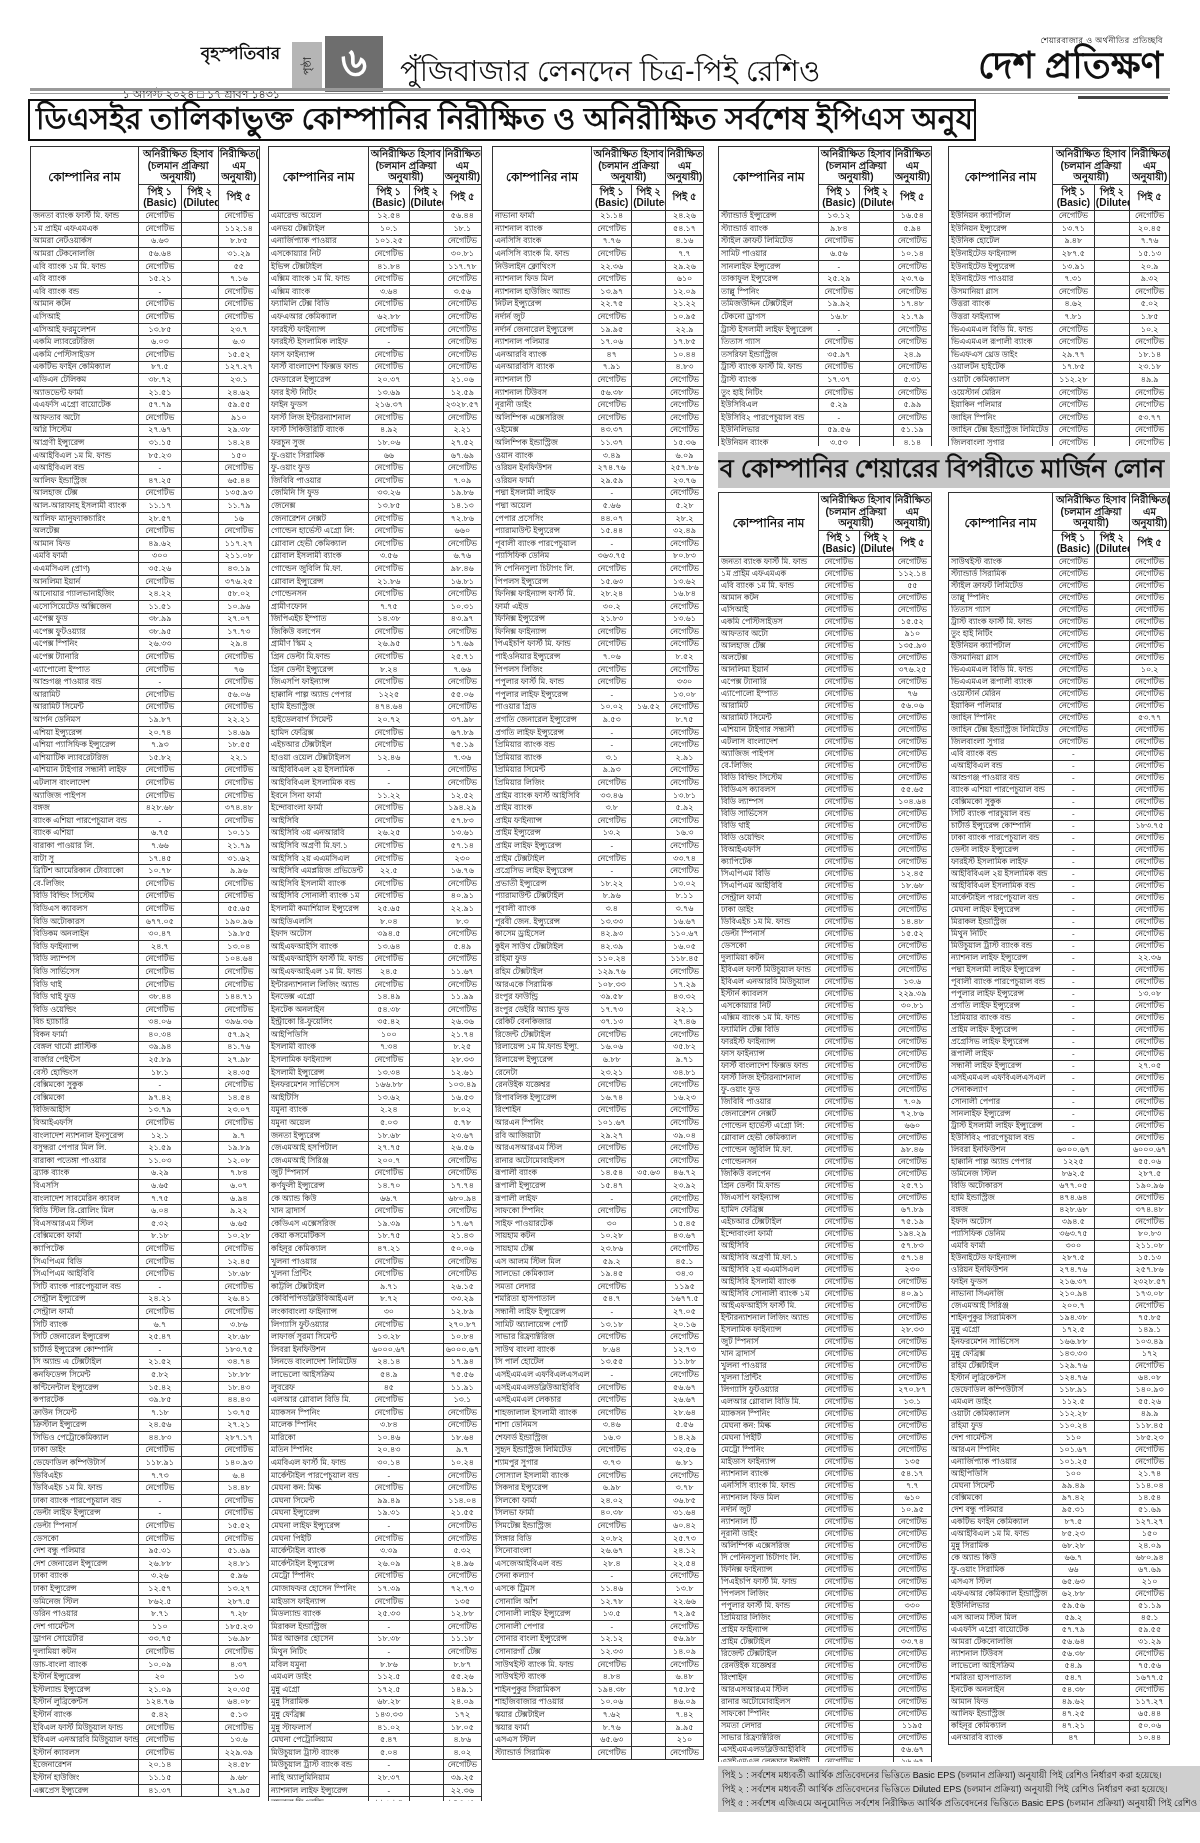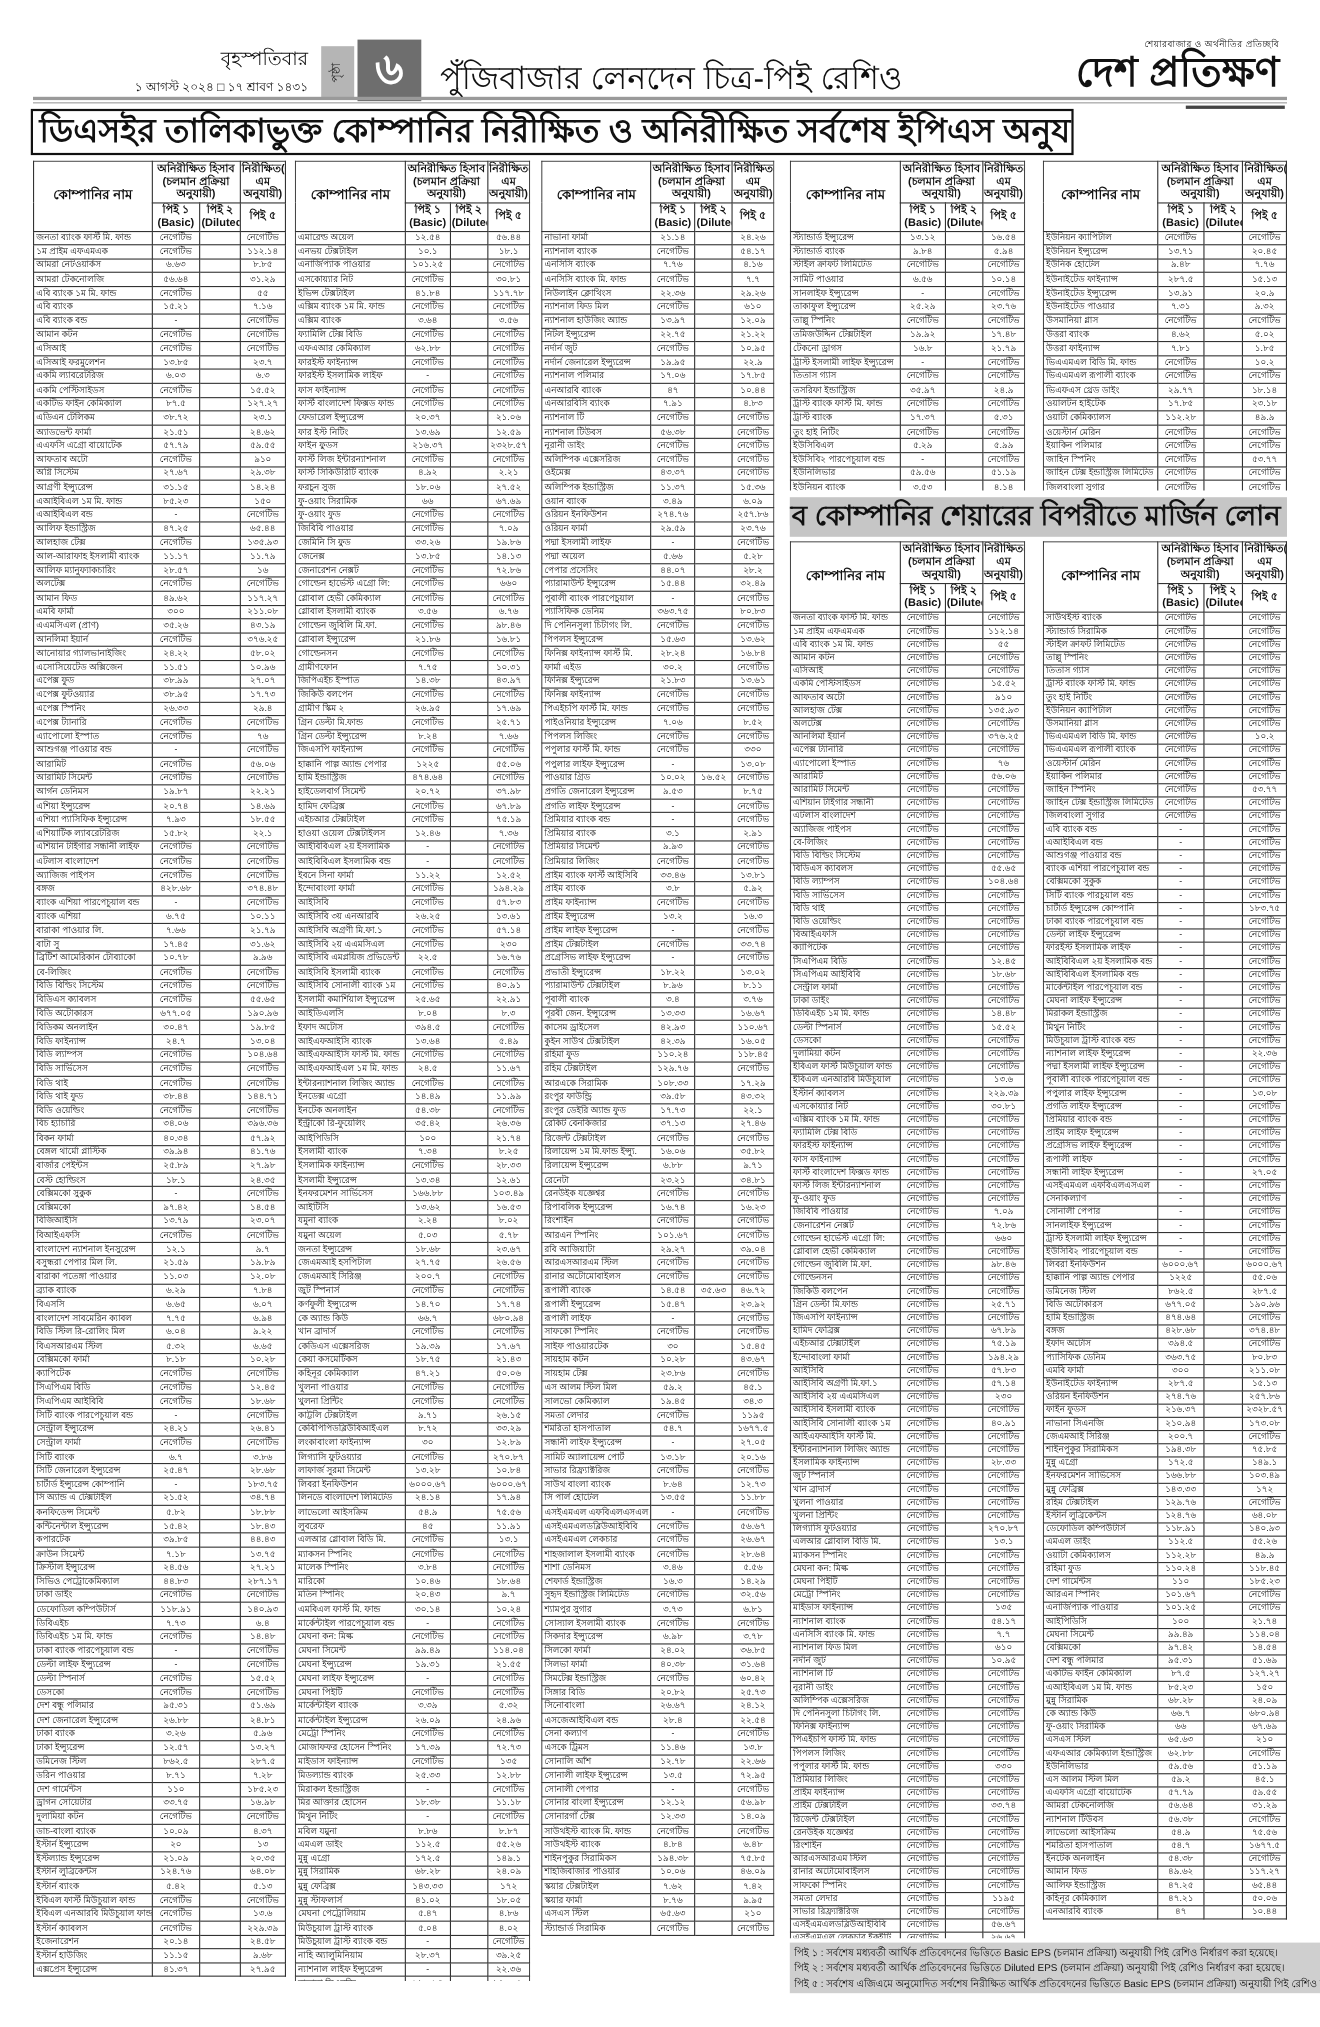--- a/index.html
+++ b/index.html
@@ -1,20 +1,20 @@
 <!DOCTYPE html>
 <html><head>
 <meta charset="utf-8">
 <style>
   html,body{margin:0;padding:0;background:#e8e8e8;}
   #page{position:relative;width:1200px;height:1843px;background:#fff;font-family:"Liberation Sans","DejaVu Sans",sans-serif;color:#111;overflow:hidden;}
   
   .date-block{position:absolute;left:60px;top:40px;width:220px;text-align:right;}
-  .day{font-weight:normal;font-size:17px;}
-  .dateline{font-size:11px;margin-top:3px;text-align:right;}
+  .day{font-weight:bold;font-size:17px;}
+  .dateline{font-size:11px;margin-top:18px;text-align:right;}
   .pg-label{position:absolute;left:292px;top:42px;width:30px;height:48px;background:#b5b5b5;color:#222;font-size:11px;display:flex;align-items:center;justify-content:center;writing-mode:vertical-rl;transform:rotate(180deg);}
   .pg-num{position:absolute;left:325px;top:36px;width:58px;height:56px;background:#6e6e6e;color:#fff;font-size:40px;font-weight:bold;display:flex;align-items:center;justify-content:center;}
   .section-title{position:absolute;left:400px;top:48px;font-size:29px;font-weight:normal;white-space:nowrap;}
   .logo{position:absolute;right:37px;top:34px;text-align:right;}
   .logo-tag{font-size:8px;letter-spacing:.5px;}
   .logo-name{font-size:37px;font-weight:bold;line-height:1.05;}
   .rule1{position:absolute;left:30px;top:88px;width:1140px;height:3px;background:#9a9a9a;}
   .rule2{position:absolute;left:30px;top:93px;width:1140px;height:1px;background:#9a9a9a;}
   .rule3{position:absolute;right:32px;top:96px;width:90px;height:3px;background:#444;}
   

